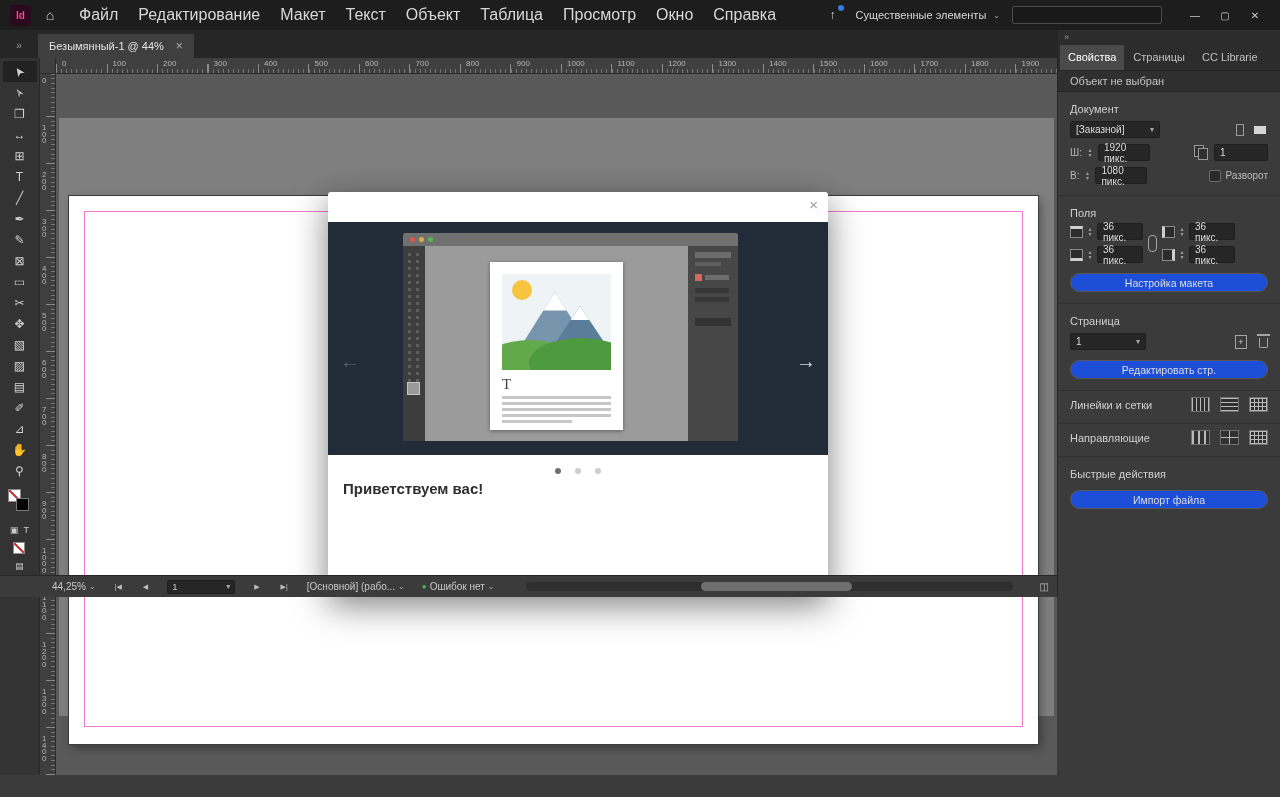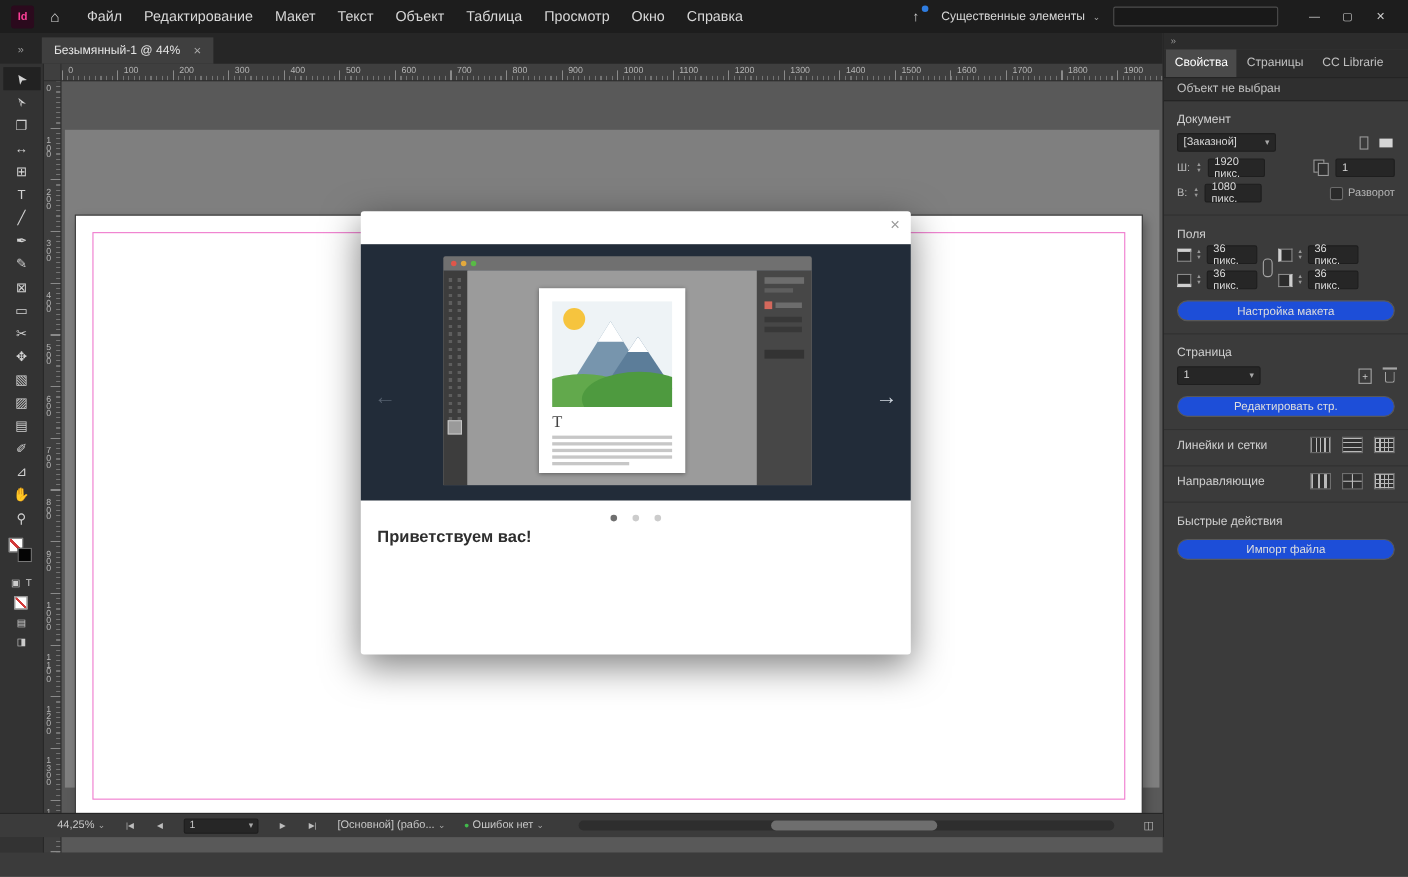--- a/index.html
+++ b/index.html
@@ -1,29 +1,29 @@
 <!DOCTYPE html>
 <html><head>
 <meta charset="utf-8">
 <style>
   * { margin:0; padding:0; box-sizing:border-box; }
   html,body { width:1280px; height:797px; overflow:hidden; background:#3b3b3b;
               font-family:"Liberation Sans", sans-serif; }
-  #app { position:relative; width:1280px; height:761px; background:#3b3b3b; }
+  #app { position:relative; width:1280px; height:597px; background:#3b3b3b; }
 
   
   .titlebar { position:absolute; left:0; top:0; width:1280px; height:30px; background:#1d1d1d;
               display:flex; align-items:center; padding:0 6px; color:#d8d8d8; }
   .app-logo { width:21px; height:21px; background:#2b0a1d; border-radius:3px; color:#ff3f98;
               font-size:10px; font-weight:bold; display:flex; align-items:center; justify-content:center;
               margin:0 6px 0 4px; }
   .home-btn { width:26px; height:24px; display:flex; align-items:center; justify-content:center;
               font-size:14px; margin-right:6px; }
   .menus { display:flex; align-items:center; height:30px; }
-  .menu-item { padding:0 10px; font-size:13px; line-height:30px; white-space:nowrap; }
+  .menu-item { padding:0 10px; font-size:16px; line-height:30px; white-space:nowrap; }
   .tb-right { margin-left:auto; display:flex; align-items:center; gap:12px; padding-right:4px; }
   .share-btn { position:relative; width:22px; height:22px; display:flex; align-items:center;
                justify-content:center; font-size:12px; color:#d8d8d8; }
   .share-btn::after { content:""; position:absolute; right:0; top:1px; width:6px; height:6px;
                       border-radius:50%; background:#2f7de1; }
   .workspace { display:flex; align-items:center; gap:7px; font-size:11px; }
   .chev { font-size:8px; color:#a9a9a9; }
   .search-input { width:150px; height:18px; background:#191919; border:1px solid #4d4d4d;
                   border-radius:2px; color:#ddd; padding:0 6px; font-size:11px; outline:none; }
   .win-controls { display:flex; margin-left:6px; }

